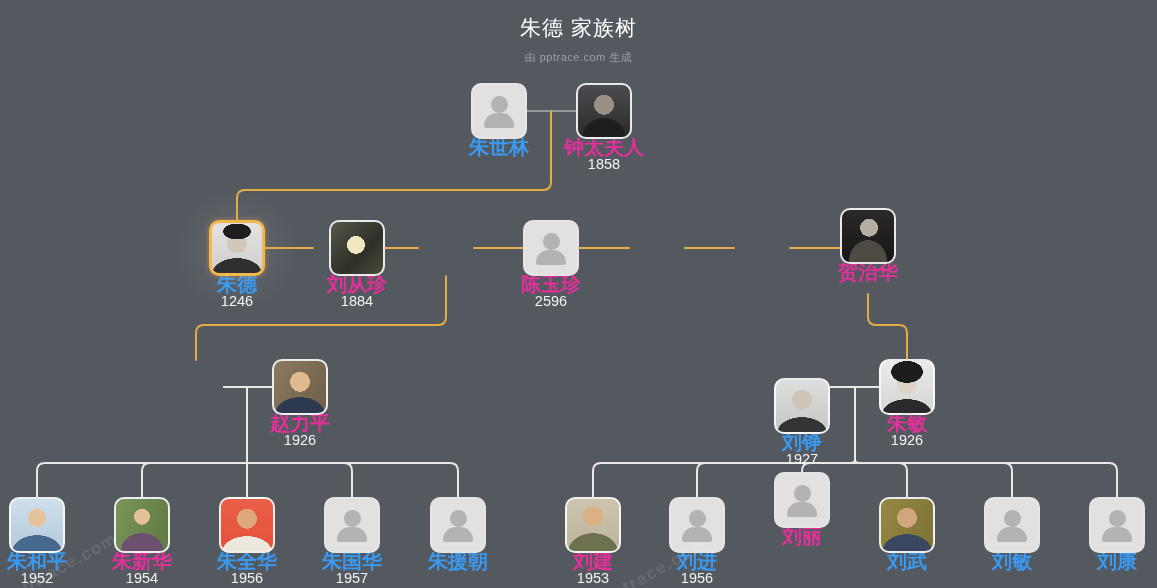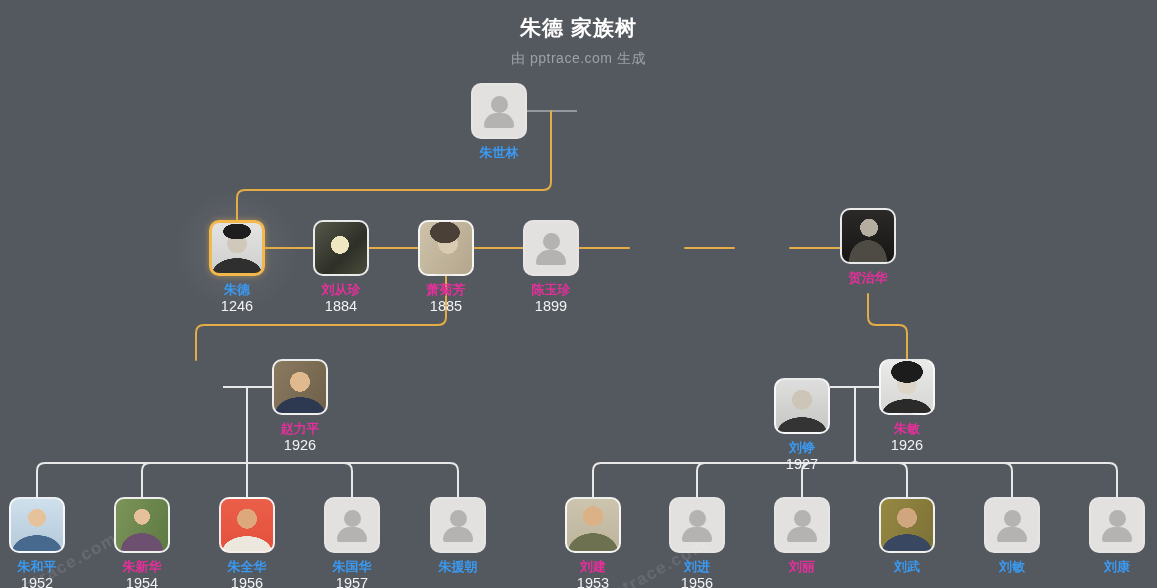--- a/index.html
+++ b/index.html
@@ -5,39 +5,39 @@
   :root{
     --male:#3A9AF2; --female:#E5309B; --gold:#E3AC44; --line:#E8E8E8;
     --graycouple:#94979C; --bg:#54585F; --year:#F2F3F4; --subtitle:#9BA1A9;
   }
   html,body{margin:0;padding:0;background:#42464c;}
   .stage{
     position:relative;width:1157px;height:588px;background:var(--bg);
     overflow:hidden;font-family:"Liberation Sans",sans-serif;
   }
   .hdr{position:absolute;left:0;top:14px;width:100%;text-align:center;}
-  .title{font-size:21px;font-weight:bold;color:#FFFFFF;letter-spacing:1px;}
-  .subtitle{margin-top:8px;font-size:14px;color:var(--subtitle);letter-spacing:.5px;}
+  .title{font-size:21px;font-weight:normal;color:#FFFFFF;letter-spacing:1px;}
+  .subtitle{margin-top:8px;font-size:11px;color:var(--subtitle);letter-spacing:.5px;}
 
   svg.links{position:absolute;left:0;top:0;pointer-events:none;}
 
   .glow{position:absolute;left:172px;top:185px;width:130px;height:130px;border-radius:50%;
     background:radial-gradient(circle,rgba(255,255,255,.09),rgba(255,255,255,0) 68%);}
 
   .person{position:absolute;width:90px;text-align:center;cursor:pointer;}
   .ph{width:56px;height:56px;margin:0 auto;border-radius:10px;box-sizing:border-box;
       border:2px solid rgba(250,250,250,.92);position:relative;overflow:hidden;}
   .ph.sel{border:3px solid #F2B84B;box-shadow:0 0 6px rgba(242,184,75,.45);}
   .ph.empty{border:2px solid #E6E5E4;background:#E2E1E0;}
   .pp{position:absolute;left:0;top:0;width:100%;height:100%;display:block;}
   .pp::before{content:"";position:absolute;left:50%;top:11px;width:17px;height:17px;margin-left:-8.5px;
       border-radius:50%;background:#B4B3B2;}
   .pp::after{content:"";position:absolute;left:50%;bottom:9px;width:30px;height:15px;margin-left:-15px;
       border-radius:15px 15px 3px 3px;background:#B4B3B2;}
-  .pname{margin-top:5px;font-size:13px;font-weight:bold;line-height:17px;}
+  .pname{font-size:20px;font-weight:bold;line-height:17px;}
   .pname.m{color:var(--male);} .pname.f{color:var(--female);}
   .pyear{font-size:14.5px;color:var(--year);line-height:17px;}
 
   
   .ph-ztfr{background:radial-gradient(circle 10px at 50% 38%,#9A9184 98%,transparent),radial-gradient(ellipse 21px 17px at 50% 96%,#201F1D 98%,transparent),linear-gradient(#4A4C50,#2C2A27);}
   .ph-zd{background:radial-gradient(ellipse 14px 8px at 50% 17%,#1E1E1E 98%,transparent),radial-gradient(circle 10px at 50% 41%,#CFC8BB 98%,transparent),radial-gradient(ellipse 25px 16px at 50% 102%,#2F2F2F 98%,transparent),linear-gradient(#E3E3E1,#CFCFCD);}
   .ph-lcz{background:radial-gradient(circle 9px at 48% 44%,#EFE6C2 98%,transparent),linear-gradient(135deg,#56584A,#2E3028 60%,#4A4C3C);}
   .ph-xjf{background:radial-gradient(ellipse 15px 11px at 48% 20%,#4A4038 98%,transparent),radial-gradient(circle 10px at 54% 42%,#D9CBB2 98%,transparent),linear-gradient(120deg,#CEC2AA,#B3A68C);}
   .ph-kkq{background:radial-gradient(circle 7px at 28% 36%,#C9BAA0 98%,transparent),radial-gradient(circle 7px at 66% 30%,#BFAE92 98%,transparent),linear-gradient(#4E443A,#332C24);}
   .ph-hzh{background:radial-gradient(circle 9px at 52% 34%,#B5ADA0 98%,transparent),radial-gradient(ellipse 19px 21px at 50% 98%,#4E4A44 98%,transparent),linear-gradient(#2A2928,#171615);}
@@ -103,42 +103,42 @@
     <div class="subtitle">由 pptrace.com 生成</div>
   </div>
 
   <div class="person" style="left:454px;top:83px">
     <div class="ph empty">
         <span class="pp"></span>
       </div>
     <div class="pname m">朱世林</div>
     <div class="pyear"></div>
   </div>
+  <div class="person" style="left:559px;top:83px">
+    <div class="ph ph-ztfr"></div>
+    <div class="pname f">钟太夫人</div>
+    <div class="pyear">1858</div>
+  </div>
 
   <div class="person" style="left:192px;top:220px">
     <div class="ph ph-zd sel"></div>
     <div class="pname m">朱德</div>
     <div class="pyear">1246</div>
   </div>
-  <div class="person" style="left:296px;top:220px">
+  <div class="person" style="left:312px;top:220px">
     <div class="ph ph-lcz"></div>
     <div class="pname f">刘从珍</div>
     <div class="pyear">1884</div>
   </div>
-  <div class="person" style="left:401px;top:220px">
-    <div class="ph ph-xjf"></div>
-    <div class="pname f">萧菊芳</div>
-    <div class="pyear">1885</div>
-  </div>
   <div class="person" style="left:506px;top:220px">
     <div class="ph empty">
         <span class="pp"></span>
       </div>
     <div class="pname f">陈玉珍</div>
-    <div class="pyear">1899</div>
+    <div class="pyear">2596</div>
   </div>
   <div class="person" style="left:823px;top:208px">
     <div class="ph ph-hzh"></div>
     <div class="pname f">贺治华</div>
     <div class="pyear"></div>
   </div>
 
   <div class="person" style="left:255px;top:359px">
     <div class="ph ph-zlp"></div>
     <div class="pname f">赵力平</div>
@@ -189,21 +189,21 @@
     <div class="pname f">刘建</div>
     <div class="pyear">1953</div>
   </div>
   <div class="person" style="left:652px;top:497px">
     <div class="ph empty">
         <span class="pp"></span>
       </div>
     <div class="pname m">刘进</div>
     <div class="pyear">1956</div>
   </div>
-  <div class="person" style="left:757px;top:497px">
+  <div class="person" style="left:757px;top:472px">
     <div class="ph empty">
         <span class="pp"></span>
       </div>
     <div class="pname f">刘丽</div>
     <div class="pyear"></div>
   </div>
   <div class="person" style="left:967px;top:497px">
     <div class="ph empty">
         <span class="pp"></span>
       </div>

